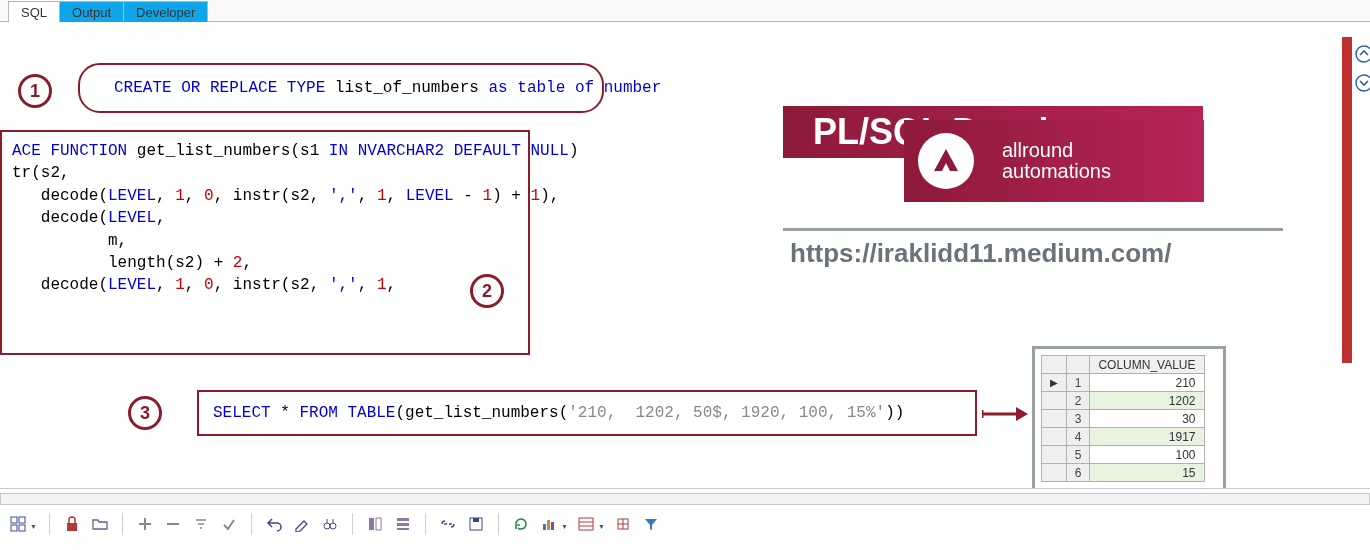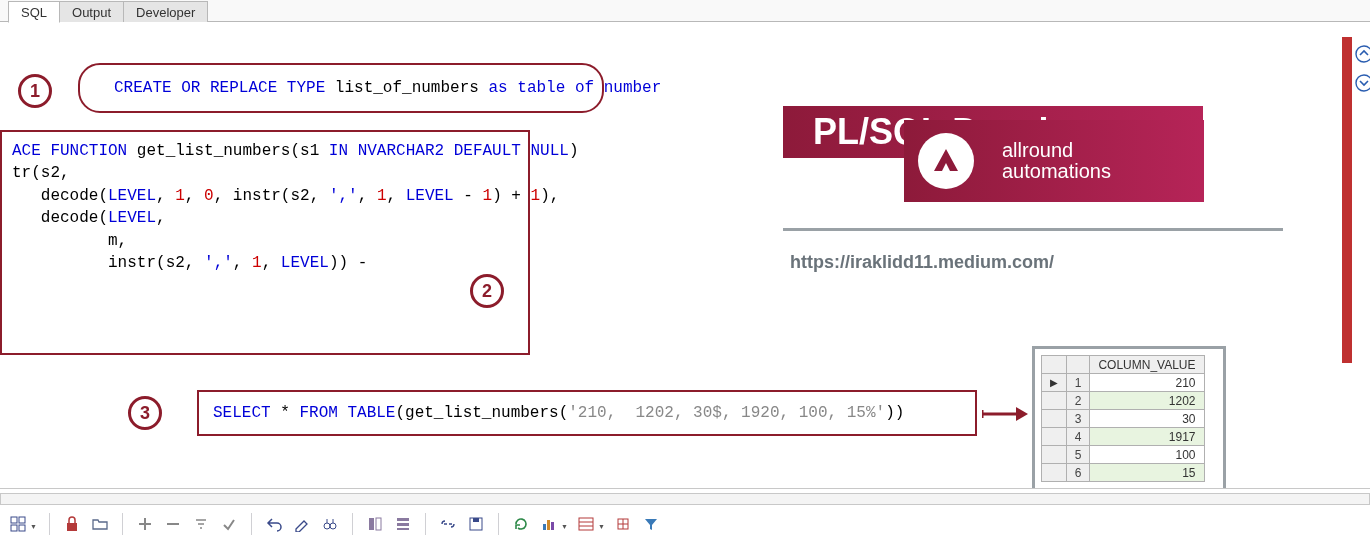--- a/index.html
+++ b/index.html
@@ -19,21 +19,21 @@
     border-bottom: 1px solid #b8b8b8;
     background: #f9f9f9;
     height: 22px;
     align-items: flex-start;
     padding-left: 8px;
   }
   .tab {
     padding: 3px 12px 2px;
     border: 1px solid #b8b8b8;
     border-bottom: none;
-    background: #e5e5e5;
+    background: #0ea5e9;
     margin-right: -1px;
     font-size: 13px;
     color: #333;
     cursor: pointer;
     position: relative;
     top: 1px;
   }
   .tab.active {
     background: #fff;
     border-bottom: 1px solid #fff;
@@ -145,23 +145,23 @@
   .divider {
     position: absolute;
     left: 783px;
     top: 206px;
     width: 500px;
     border-top: 3px solid #9aa1a6;
   }
   .link {
     position: absolute;
     left: 790px;
-    top: 230px;
+    top: 216px;
     font-family: Arial, sans-serif;
-    font-size: 18px;
+    font-size: 26px;
     font-weight: bold;
     color: #6a737a;
   }
   
   .arrow {
     position: absolute;
     left: 982px;
     top: 382px;
   }
   .arrow svg { width: 46px; height: 20px; }
@@ -268,40 +268,41 @@
   <div class="frame one">
     <span class="code"><span class="kw">CREATE OR REPLACE TYPE </span><span class="id">list_of_numbers </span><span class="kw">as table of number</span></span>
   </div>
 
   <div class="frame two">
     <div class="code"><span class="kw">ACE FUNCTION </span><span class="id">get_list_numbers(s1 </span><span class="kw">IN NVARCHAR2 DEFAULT NULL</span><span class="id">)</span></div>
     <div class="code"><span class="id">tr(s2,</span></div>
     <div class="code"><span class="id">   decode(</span><span class="kw">LEVEL</span><span class="id">, </span><span class="num">1</span><span class="id">, </span><span class="num">0</span><span class="id">, instr(s2, </span><span class="str">','</span><span class="id">, </span><span class="num">1</span><span class="id">, </span><span class="kw">LEVEL</span><span class="id"> - </span><span class="num">1</span><span class="id">) + </span><span class="num">1</span><span class="id">),</span></div>
     <div class="code"><span class="id">   decode(</span><span class="kw">LEVEL</span><span class="id">,</span></div>
     <div class="code"><span class="id">          m,</span></div>
-    <div class="code"><span class="id">          instr(s2, </span><span class="str">','</span><span class="id">, </span><span class="num">1</span><span class="id">, </span><span class="kw">LEVEL</span><span class="id">)) -</span></div>
+    <div class="code"><span class="id">          length(s2) + </span><span class="num">2</span><span class="id">,</span></div>
+    <div class="code"><span class="id">   decode(</span><span class="kw">LEVEL</span><span class="id">, </span><span class="num">1</span><span class="id">, </span><span class="num">0</span><span class="id">, instr(s2, </span><span class="str">','</span><span class="id">, </span><span class="num">1</span><span class="id">,</span></div>
   </div>
   <div class="badge b2">2</div>
 
   <div class="brand1">PL/SQL Developer</div>
   <div class="brand2">
     <div class="logo">
       <svg viewBox="0 0 40 40">
           <path d="M8 30 L20 8 L32 30 L24 30 L20 22 L16 30 Z" fill="#8d1a3a"></path>
         </svg>
     </div>
     <div class="txt"><span>allround</span><br><span>automations</span></div>
   </div>
   <div class="divider"></div>
   <div class="link">https://iraklidd11.medium.com/</div>
 
   <div class="badge b3">3</div>
 
   <div class="frame three">
-    <span class="code"><span class="kw">SELECT</span><span class="id"> * </span><span class="kw">FROM TABLE</span><span class="id">(get_list_numbers(</span><span class="str2">'210,  1202, 30$, 1920, 100, 15%'</span><span class="id">))</span></span>
+    <span class="code"><span class="kw">SELECT</span><span class="id"> * </span><span class="kw">FROM TABLE</span><span class="id">(get_list_numbers(</span><span class="str2">'210,  1202, 50$, 1920, 100, 15%'</span><span class="id">))</span></span>
   </div>
 
   <div class="arrow">
     <svg viewBox="0 0 46 20">
         <line x1="0" y1="10" x2="34" y2="10" stroke="#8c1c2b" stroke-width="3"></line>
         <line x1="0" y1="6" x2="0" y2="14" stroke="#8c1c2b" stroke-width="3"></line>
         <path d="M34 3 L46 10 L34 17 Z" fill="#8c1c2b"></path>
       </svg>
   </div>
 

